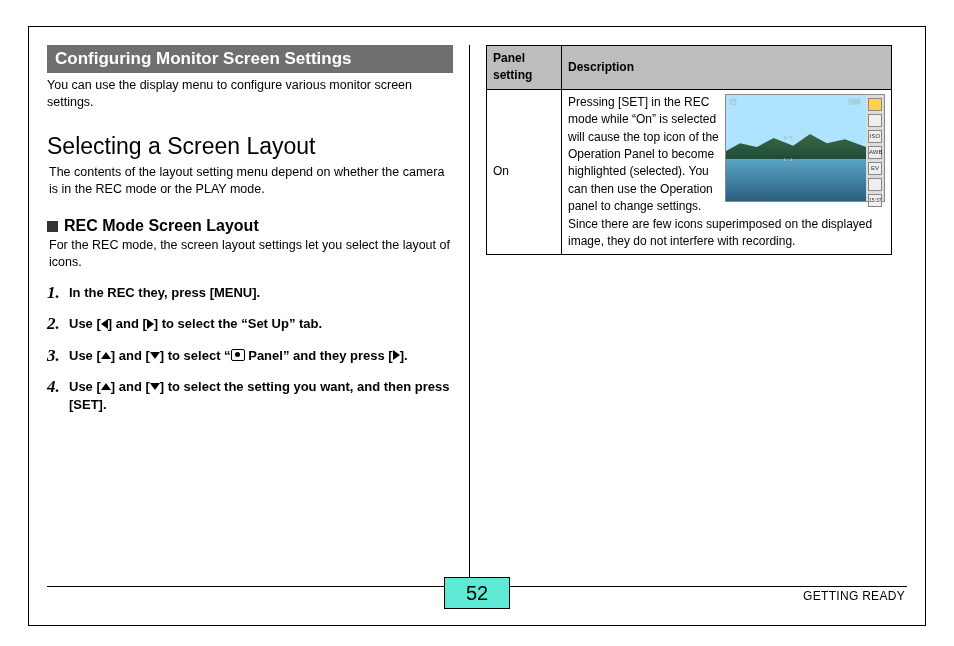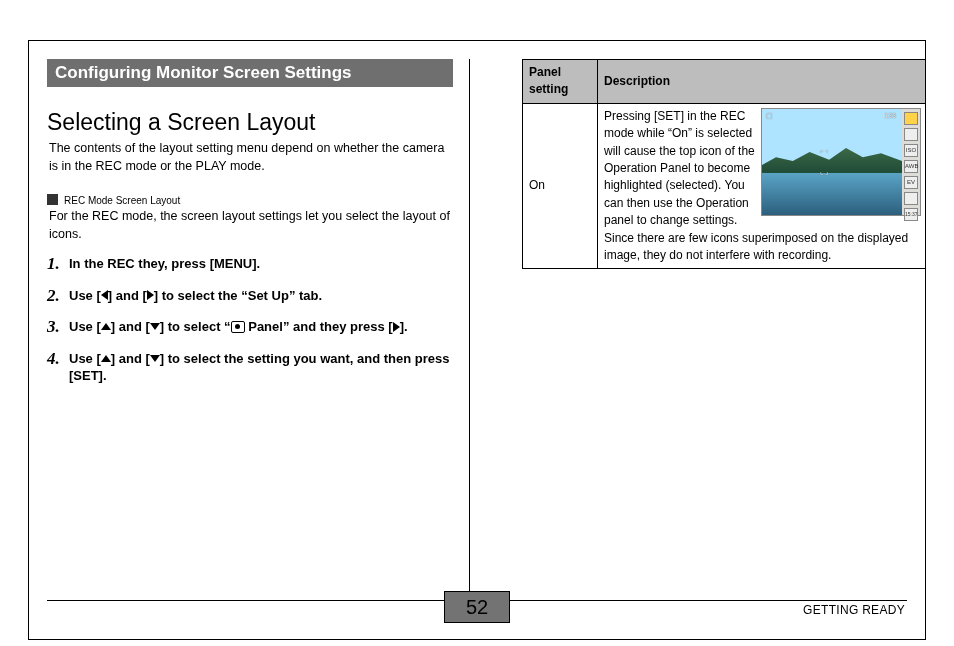--- a/index.html
+++ b/index.html
@@ -9,21 +9,21 @@
     background: #fff;
     color: #000;
     width: 954px;
     height: 646px;
     position: relative;
     box-sizing: border-box;
   }
   .page {
     position: absolute;
     left: 28px;
-    top: 40px;
+    top: 26px;
     width: 898px;
     height: 600px;
     border: 1px solid #000;
     box-sizing: border-box;
     overflow: hidden;
   }
   .columns {
     display: flex;
     flex-direction: row;
     height: 560px;
@@ -62,22 +62,22 @@
     font-size: 23px;
     font-weight: normal;
     margin: 22px 0 4px 0;
   }
   .body {
     font-size: 12.5px;
     line-height: 1.4;
     margin: 2px;
   }
   .subhead {
-    font-size: 10px;
-    font-weight: normal;
+    font-size: 16px;
+    font-weight: bold;
     margin: 18px 0 2px 0;
   }
   .sq {
     display:inline-block;
     width:11px; height:11px;
     background:#333;
     margin-right:6px;
     position:relative;
     top:1px;
   }
@@ -134,21 +134,20 @@
     background:#000;
     border-radius:50%;
   }
 
   
   table.panel {
     border-collapse: collapse;
     width: 100%;
     font-size: 12px;
     line-height:1.45;
-    margin-left:36px;
   }
   table.panel th, table.panel td {
     border: 1px solid #000;
     padding: 4px 6px;
     vertical-align: middle;
     text-align:left;
   }
   table.panel th {
     background: #bdbdbd;
     font-weight: bold;
@@ -213,38 +212,39 @@
     position:absolute;
     left:50%;
     transform:translateX(-50%);
     bottom:16px;
     width:64px;
     height:30px;
     border:1px solid #000;
     text-align:center;
     font-size:20px;
     line-height:30px;
-    background:#737373;
+    background:#5eead4;
   }
   .footer-label {
     position:absolute;
     right:20px;
     bottom:22px;
     font-size:12px;
     letter-spacing:0.3px;
   }
 </style>
 </head>
 <body>
 
 <div class="page">
   <div class="columns">
 
     <div class="col-left">
       <div class="banner">Configuring Monitor Screen Settings</div>
+      <p class="intro">You can use the display menu to configure various monitor screen settings.</p>
 
       <h2 class="section">Selecting a Screen Layout</h2>
       <p class="body">The contents of the layout setting menu depend on whether the camera is in the REC mode or the PLAY mode.</p>
 
       <div class="subhead">
         <span class="sq"></span><span>REC Mode Screen Layout</span>
       </div>
       <p class="body">For the REC mode, the screen layout settings let you select the layout of icons.</p>
 
       <ol class="steps">

